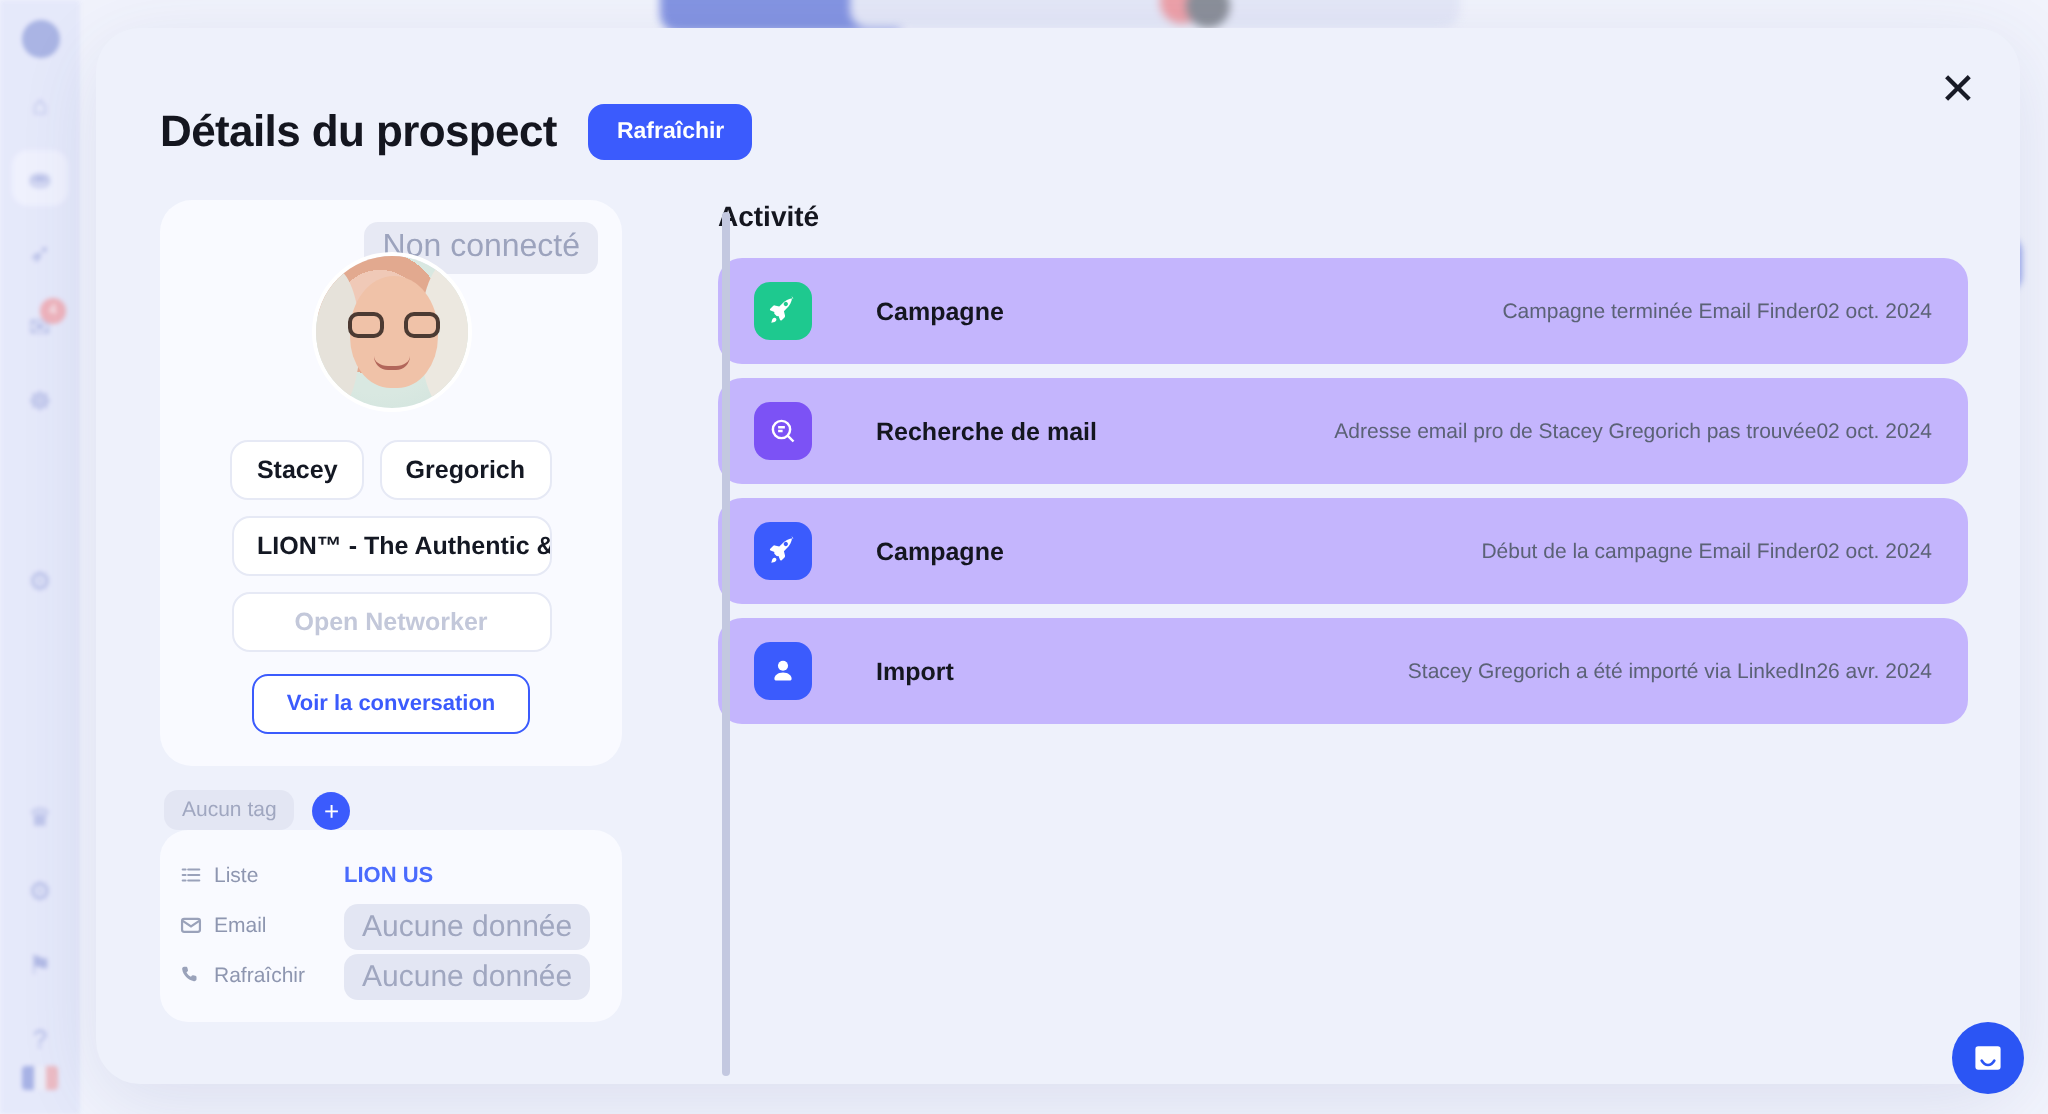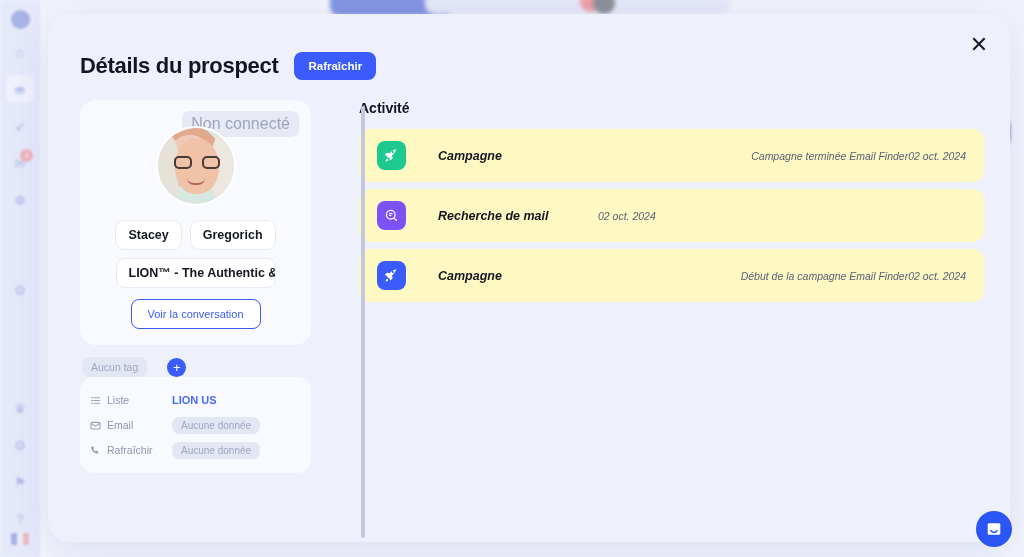--- a/index.html
+++ b/index.html
@@ -137,61 +137,61 @@
   .chip {
     background: #fff; border: 1px solid #e6e9f5; border-radius: 9px;
     font-size: 12.5px; font-weight: 700; color: #141823;
     padding: 7px 12px; text-align: center;
   }
   .chip.wide { display: block; margin: 8px auto 0; width: 160px; white-space: nowrap; overflow: hidden; }
   .chip.muted { color: #c3c8da; font-weight: 700; }
   .conv-btn {
     display: block; margin: 11px auto 0;
     background: #fff; border: 1.3px solid #3b5bfd; color: #3b5bfd;
-    font-family: inherit; font-size: 11px; font-weight: 400;
+    font-family: inherit; font-size: 11px; font-weight: 700;
     padding: 8px 16px; border-radius: 8px; cursor: pointer;
   }
-  .tag-row { display: flex; align-items: center; gap: 20px; margin: 12px 0 0 2px; }
+  .tag-row { display: flex; align-items: center; gap: 9px; margin: 12px 0 0 2px; }
   .tag-empty {
     background: #e3e6f3; color: #a0a7c0; font-size: 10.5px;
     padding: 4px 9px; border-radius: 7px;
   }
   .tag-add {
     width: 19px; height: 19px; border-radius: 50%; background: #3b5bfd;
     color: #fff; font-size: 13px; line-height: 1;
     display: flex; align-items: center; justify-content: center;
     border: 0; cursor: pointer; font-family: inherit;
   }
   .section-title {
     font-size: 15px; font-weight: 700; color: #14161f;
     margin: 20px 0 9px 2px;
   }
   .info-card { background: #f9faff; border-radius: 14px; padding: 13px 10px; }
   .info-row { display: flex; align-items: center; height: 20px; margin-bottom: 5px; }
   .info-row:last-child { margin-bottom: 0; }
   .info-label {
-    display: flex; align-items: center; gap: 6px;
+    display: flex; align-items: flex-start; gap: 6px;
     width: 82px; font-size: 10.5px; color: #8e96b0;
   }
   .info-label svg { flex: 0 0 auto; }
   .info-value { font-size: 10.5px; color: #1a1f2e; }
   .info-value.link { color: #4a6bfd; font-weight: 700; font-size: 11px; }
-  .info-value.pill { background: #e3e6f3; color: #a0a7c0; padding: 3px 9px; border-radius: 7px; font-size: 10px; text-align: right; }
+  .info-value.pill { background: #e3e6f3; color: #a0a7c0; padding: 3px 9px; border-radius: 7px; font-size: 15px; text-align: right; }
   .scrollbar {
     position: absolute; left: 313px; top: 92px;
     width: 4px; height: 432px; background: #c3c8e0; border-radius: 3px;
   }
 
   
   .right-col { flex: 1; padding-left: 44px; padding-right: 26px; }
   .activity-title { font-size: 14px; font-weight: 700; color: #14161f; margin-bottom: 13px; }
   .act-row {
     display: flex; align-items: center;
-    background: #fef9c3; border-radius: 12px;
-    height: 53px; padding: 0 18px; margin-bottom: 7px; font-style: italic;
+    background: #c4b5fd; border-radius: 12px;
+    height: 53px; padding: 0 18px; margin-bottom: 7px;
   }
   .act-icon {
     width: 29px; height: 29px; border-radius: 8px;
     display: flex; align-items: center; justify-content: center;
     color: #fff; flex: 0 0 auto;
   }
   .act-type { width: 160px; margin-left: 32px; font-size: 12.5px; font-weight: 700; color: #14161f; }
   .act-desc { flex: 1; font-size: 10.5px; color: #5b6276; text-align: right; }
   .act-date { font-size: 10.5px; color: #5b6276; text-align: right; }
 
@@ -288,20 +288,21 @@
                 </div>
               <div class="smile"></div>
             </div>
           </div>
 
           <div class="name-row">
             <div class="chip">Stacey</div>
             <div class="chip">Gregorich</div>
           </div>
           <div class="chip wide">LION™ - The Authentic &amp;</div>
+          <div class="chip wide muted">Open Networker</div>
 
           <button class="conv-btn">Voir la conversation</button>
         </div>
 
         <div class="tag-row">
           <span class="tag-empty">Aucun tag</span>
           <button class="tag-add">+</button>
         </div>
 
 
@@ -360,34 +361,46 @@
 
         <div class="act-row">
           <div class="act-icon" style="background:#7c52f5">
             <svg width="15" height="15" viewBox="0 0 16 16" fill="none" stroke="#fff" stroke-width="1.3">
               <circle cx="7.2" cy="7.2" r="4.6"></circle>
                 <path d="M10.6 10.6l3 3"></path>
                 <path d="M5.4 6h3.6M5.4 8h2.4"></path>
               </svg>
           </div>
           <div class="act-type">Recherche de mail</div>
+          <div class="act-desc">Adresse email pro de Stacey Gregorich pas trouvée</div>
           <div class="act-date">02 oct. 2024</div>
         </div>
 
         <div class="act-row">
           <div class="act-icon" style="background:#3b5bfd">
             <svg width="15" height="15" viewBox="0 0 16 16" fill="#fff">
                 <path d="M13.6 1.2c-2.6.2-4.6 1.3-6.2 3L6 5.6 3.6 5A1 1 0 002.7 5.3L1.2 6.8c-.3.3-.2.8.2.9l2 .8c-.1.5-.1.8 0 1l1.2 1.2c.2.1.5.1 1 0l.8 2c.1.4.6.5.9.2l1.5-1.5c.2-.2.3-.6.3-.9l-.6-2.4 1.4-1.4c1.7-1.6 2.8-3.6 3-6.2 0-.2-.1-.4-.3-.3zM10.3 5a1.1 1.1 0 11-1.6-1.6A1.1 1.1 0 0110.3 5zM2.6 12c-.5.5-.8 2.3-.8 2.3s1.8-.3 2.3-.8c.5-.5.5-1.2.1-1.6-.4-.4-1.1-.4-1.6.1z"></path>
               </svg>
           </div>
           <div class="act-type">Campagne</div>
           <div class="act-desc">Début de la campagne Email Finder</div>
           <div class="act-date">02 oct. 2024</div>
         </div>
 
+        <div class="act-row">
+          <div class="act-icon" style="background:#3b5bfd">
+            <svg width="15" height="15" viewBox="0 0 16 16" fill="#fff">
+                <circle cx="8" cy="5.2" r="2.7"></circle>
+                <path d="M8 8.8c-2.7 0-4.6 1.6-4.6 3.3 0 .6.4 1 1 1h7.2c.6 0 1-.4 1-1 0-1.7-1.9-3.3-4.6-3.3z"></path>
+              </svg>
+          </div>
+          <div class="act-type">Import</div>
+          <div class="act-desc">Stacey Gregorich a été importé via LinkedIn</div>
+          <div class="act-date">26 avr. 2024</div>
+        </div>
       </div>
     </div>
   </div>
 
   <button class="chat-fab">
     <svg width="18" height="18" viewBox="0 0 20 20" fill="#fff">
       <rect x="3" y="3.5" width="14" height="13" rx="1.6"></rect>
       <path d="M6.5 11.5c.9 1.6 2 2.4 3.5 2.4s2.6-.8 3.5-2.4" stroke="#2b55f4" stroke-width="1.5" fill="none" stroke-linecap="round"></path>
     </svg>
   </button>

